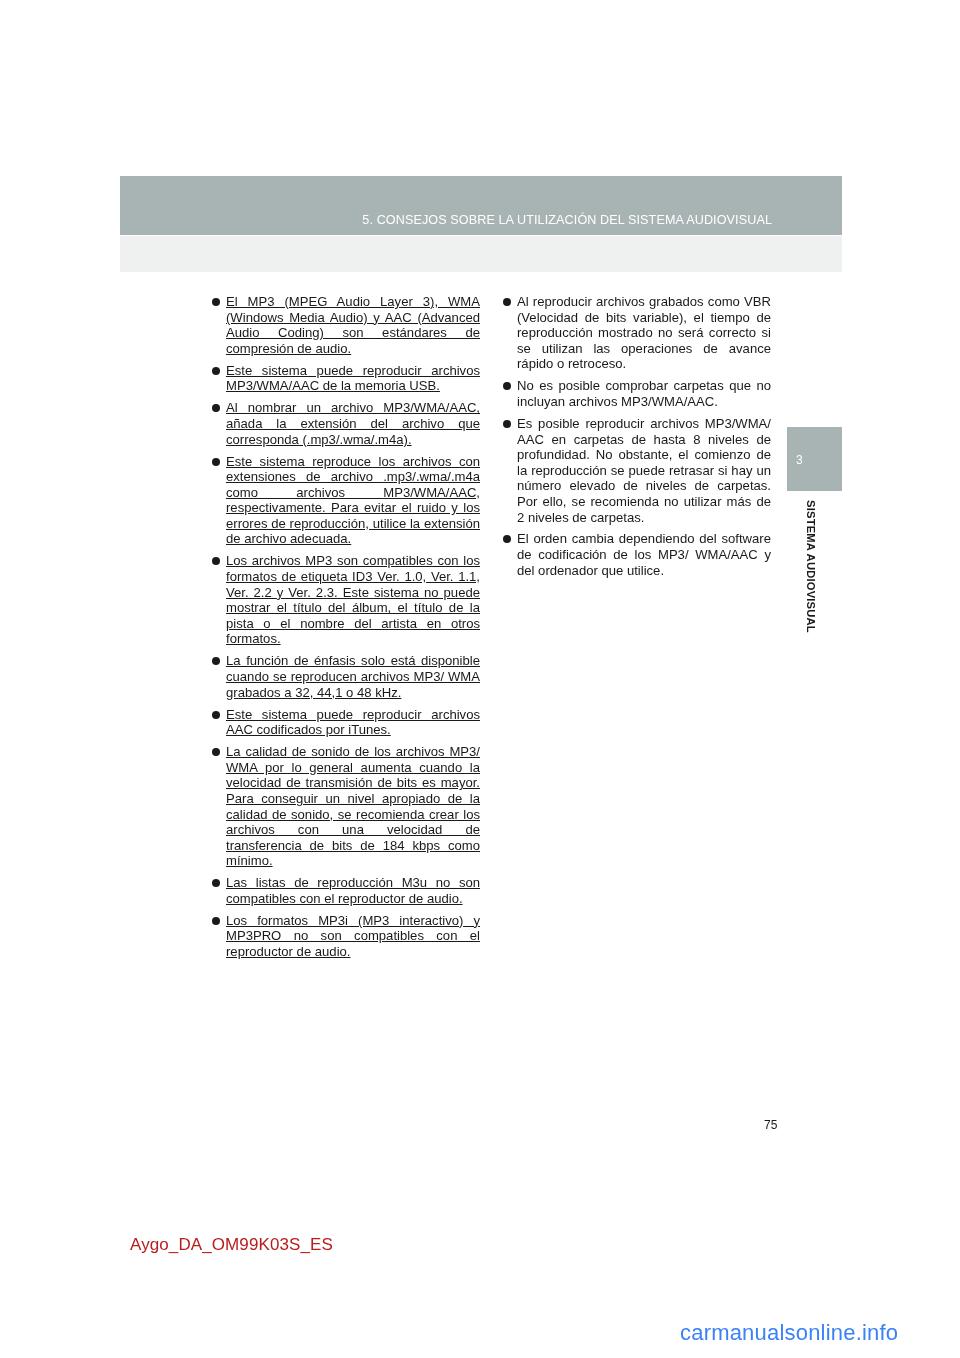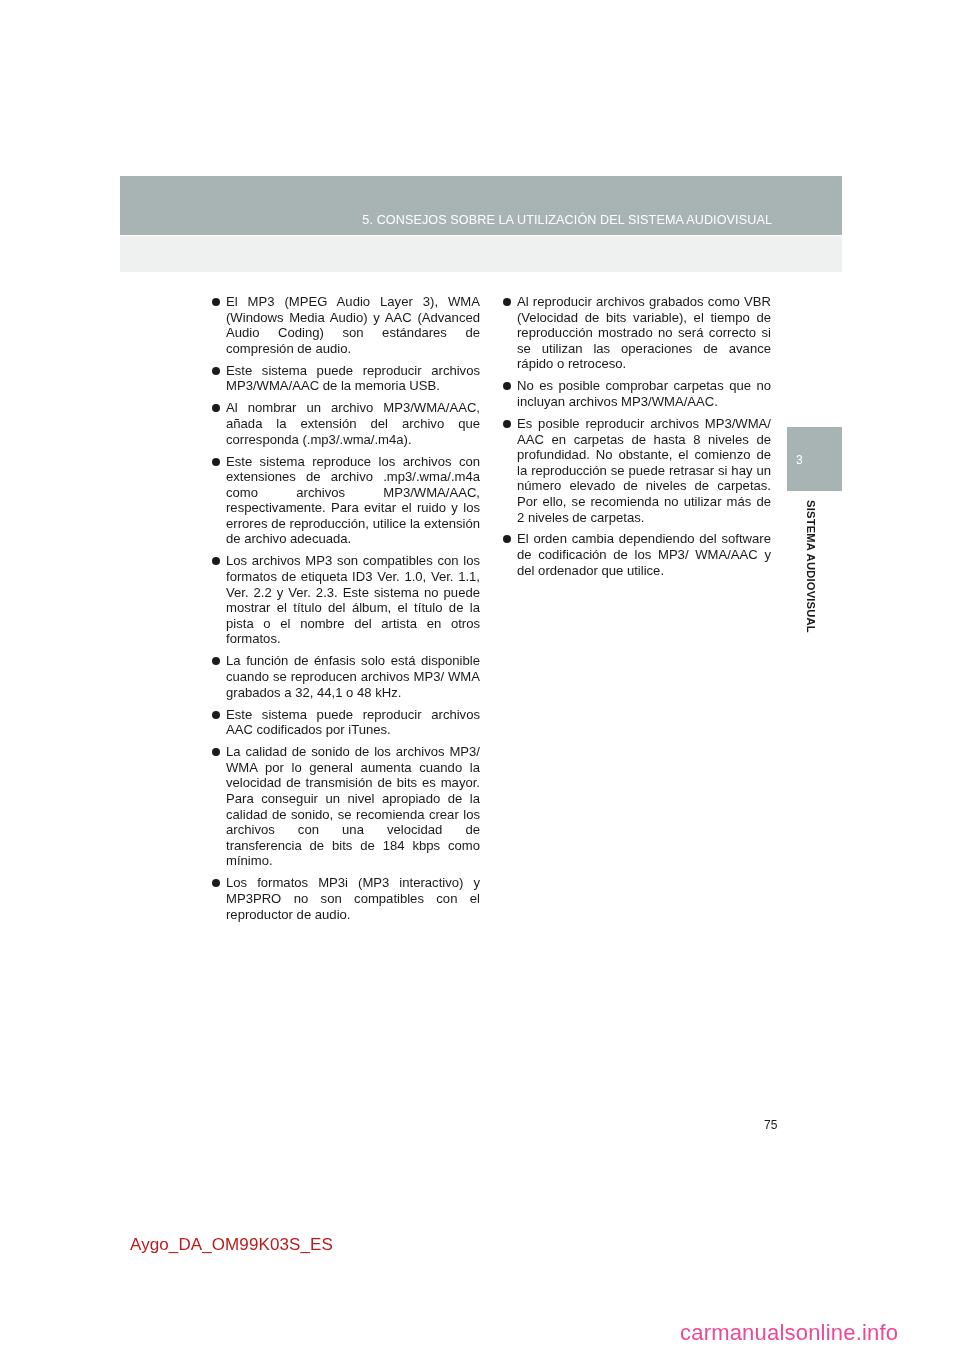--- a/index.html
+++ b/index.html
@@ -28,41 +28,41 @@
       position: absolute; left: 9px; top: 26px; color: #ffffff; font-size: 12px;
     }
     .tab-label {
       position: absolute; left: 805px; top: 500px; writing-mode: vertical-rl;
       font-weight: bold; font-size: 11.2px; color: #1a1a1a; letter-spacing: 0.2px;
       white-space: nowrap;
     }
     .col {
       position: absolute; top: 294px; width: 268px;
     }
-    .col.left { left: 212px; }
+    .col.left { left: 212px; text-decoration: underline; }
     .col.right { left: 503px; }
     ul.bullets { list-style: none; margin: 0; padding: 0; }
     ul.bullets li {
       position: relative; padding-left: 14px; font-size: 13.1px; line-height: 15.6px;
       text-align: justify; margin-bottom: 6.4px; hyphens: none;
     }
     ul.bullets li .dot {
       position: absolute; left: 0; top: 4px; width: 8px; height: 8px; border-radius: 50%;
       background: #1a1a1a;
     }
     .page-number {
       position: absolute; left: 764px; top: 1118px; font-size: 12px; color: #1a1a1a; text-align: center;
     }
     .doc-code {
       position: absolute; left: 130px; top: 1235px; font-size: 17px; color: #b91c1c;
       letter-spacing: 0.1px;
       text-align: right;
     }
     .watermark {
-      position: absolute; left: 680px; top: 1320px; font-size: 22px; color: #ec4899;
+      position: absolute; left: 680px; top: 1320px; font-size: 22px; color: #3b82f6;
       letter-spacing: 0.2px;
     }
   </style>
 </head>
 <body>
 
 <div class="header-band">
   <span class="header-title">5. CONSEJOS SOBRE LA UTILIZACIÓN DEL SISTEMA AUDIOVISUAL</span>
 </div>
 <div class="sub-band"></div>
@@ -75,20 +75,21 @@
 <div class="col left">
   <ul class="bullets">
     <li><span class="dot"></span><span>El MP3 (MPEG Audio Layer 3), WMA (Windows Media Audio) y AAC (Advanced Audio Coding) son estándares de compresión de audio.</span></li>
     <li><span class="dot"></span><span>Este sistema puede reproducir archivos MP3/WMA/AAC de la memoria USB.</span></li>
     <li><span class="dot"></span><span>Al nombrar un archivo MP3/WMA/AAC, añada la extensión del archivo que corresponda (.mp3/.wma/.m4a).</span></li>
     <li><span class="dot"></span><span>Este sistema reproduce los archivos con extensiones de archivo .mp3/.wma/.m4a como archivos MP3/WMA/AAC, respectivamente. Para evitar el ruido y los errores de reproducción, utilice la extensión de archivo adecuada.</span></li>
     <li><span class="dot"></span><span>Los archivos MP3 son compatibles con los formatos de etiqueta ID3 Ver. 1.0, Ver. 1.1, Ver. 2.2 y Ver. 2.3. Este sistema no puede mostrar el título del álbum, el título de la pista o el nombre del artista en otros formatos.</span></li>
     <li><span class="dot"></span><span>La función de énfasis solo está disponible cuando se reproducen archivos MP3/ WMA grabados a 32, 44,1 o 48 kHz.</span></li>
     <li><span class="dot"></span><span>Este sistema puede reproducir archivos AAC codificados por iTunes.</span></li>
     <li><span class="dot"></span><span>La calidad de sonido de los archivos MP3/ WMA por lo general aumenta cuando la velocidad de transmisión de bits es mayor. Para conseguir un nivel apropiado de la calidad de sonido, se recomienda crear los archivos con una velocidad de transferencia de bits de 184 kbps como mínimo.</span></li>
+    <li><span class="dot"></span><span>Las listas de reproducción M3u no son compatibles con el reproductor de audio.</span></li>
     <li><span class="dot"></span><span>Los formatos MP3i (MP3 interactivo) y MP3PRO no son compatibles con el reproductor de audio.</span></li>
   </ul>
 </div>
 
 <div class="col right">
   <ul class="bullets">
     <li><span class="dot"></span><span>Al reproducir archivos grabados como VBR (Velocidad de bits variable), el tiempo de reproducción mostrado no será correcto si se utilizan las operaciones de avance rápido o retroceso.</span></li>
     <li><span class="dot"></span><span>No es posible comprobar carpetas que no incluyan archivos MP3/WMA/AAC.</span></li>
     <li><span class="dot"></span><span>Es posible reproducir archivos MP3/WMA/ AAC en carpetas de hasta 8 niveles de profundidad. No obstante, el comienzo de la reproducción se puede retrasar si hay un número elevado de niveles de carpetas. Por ello, se recomienda no utilizar más de 2 niveles de carpetas.</span></li>
     <li><span class="dot"></span><span>El orden cambia dependiendo del software de codificación de los MP3/ WMA/AAC y del ordenador que utilice.</span></li>

